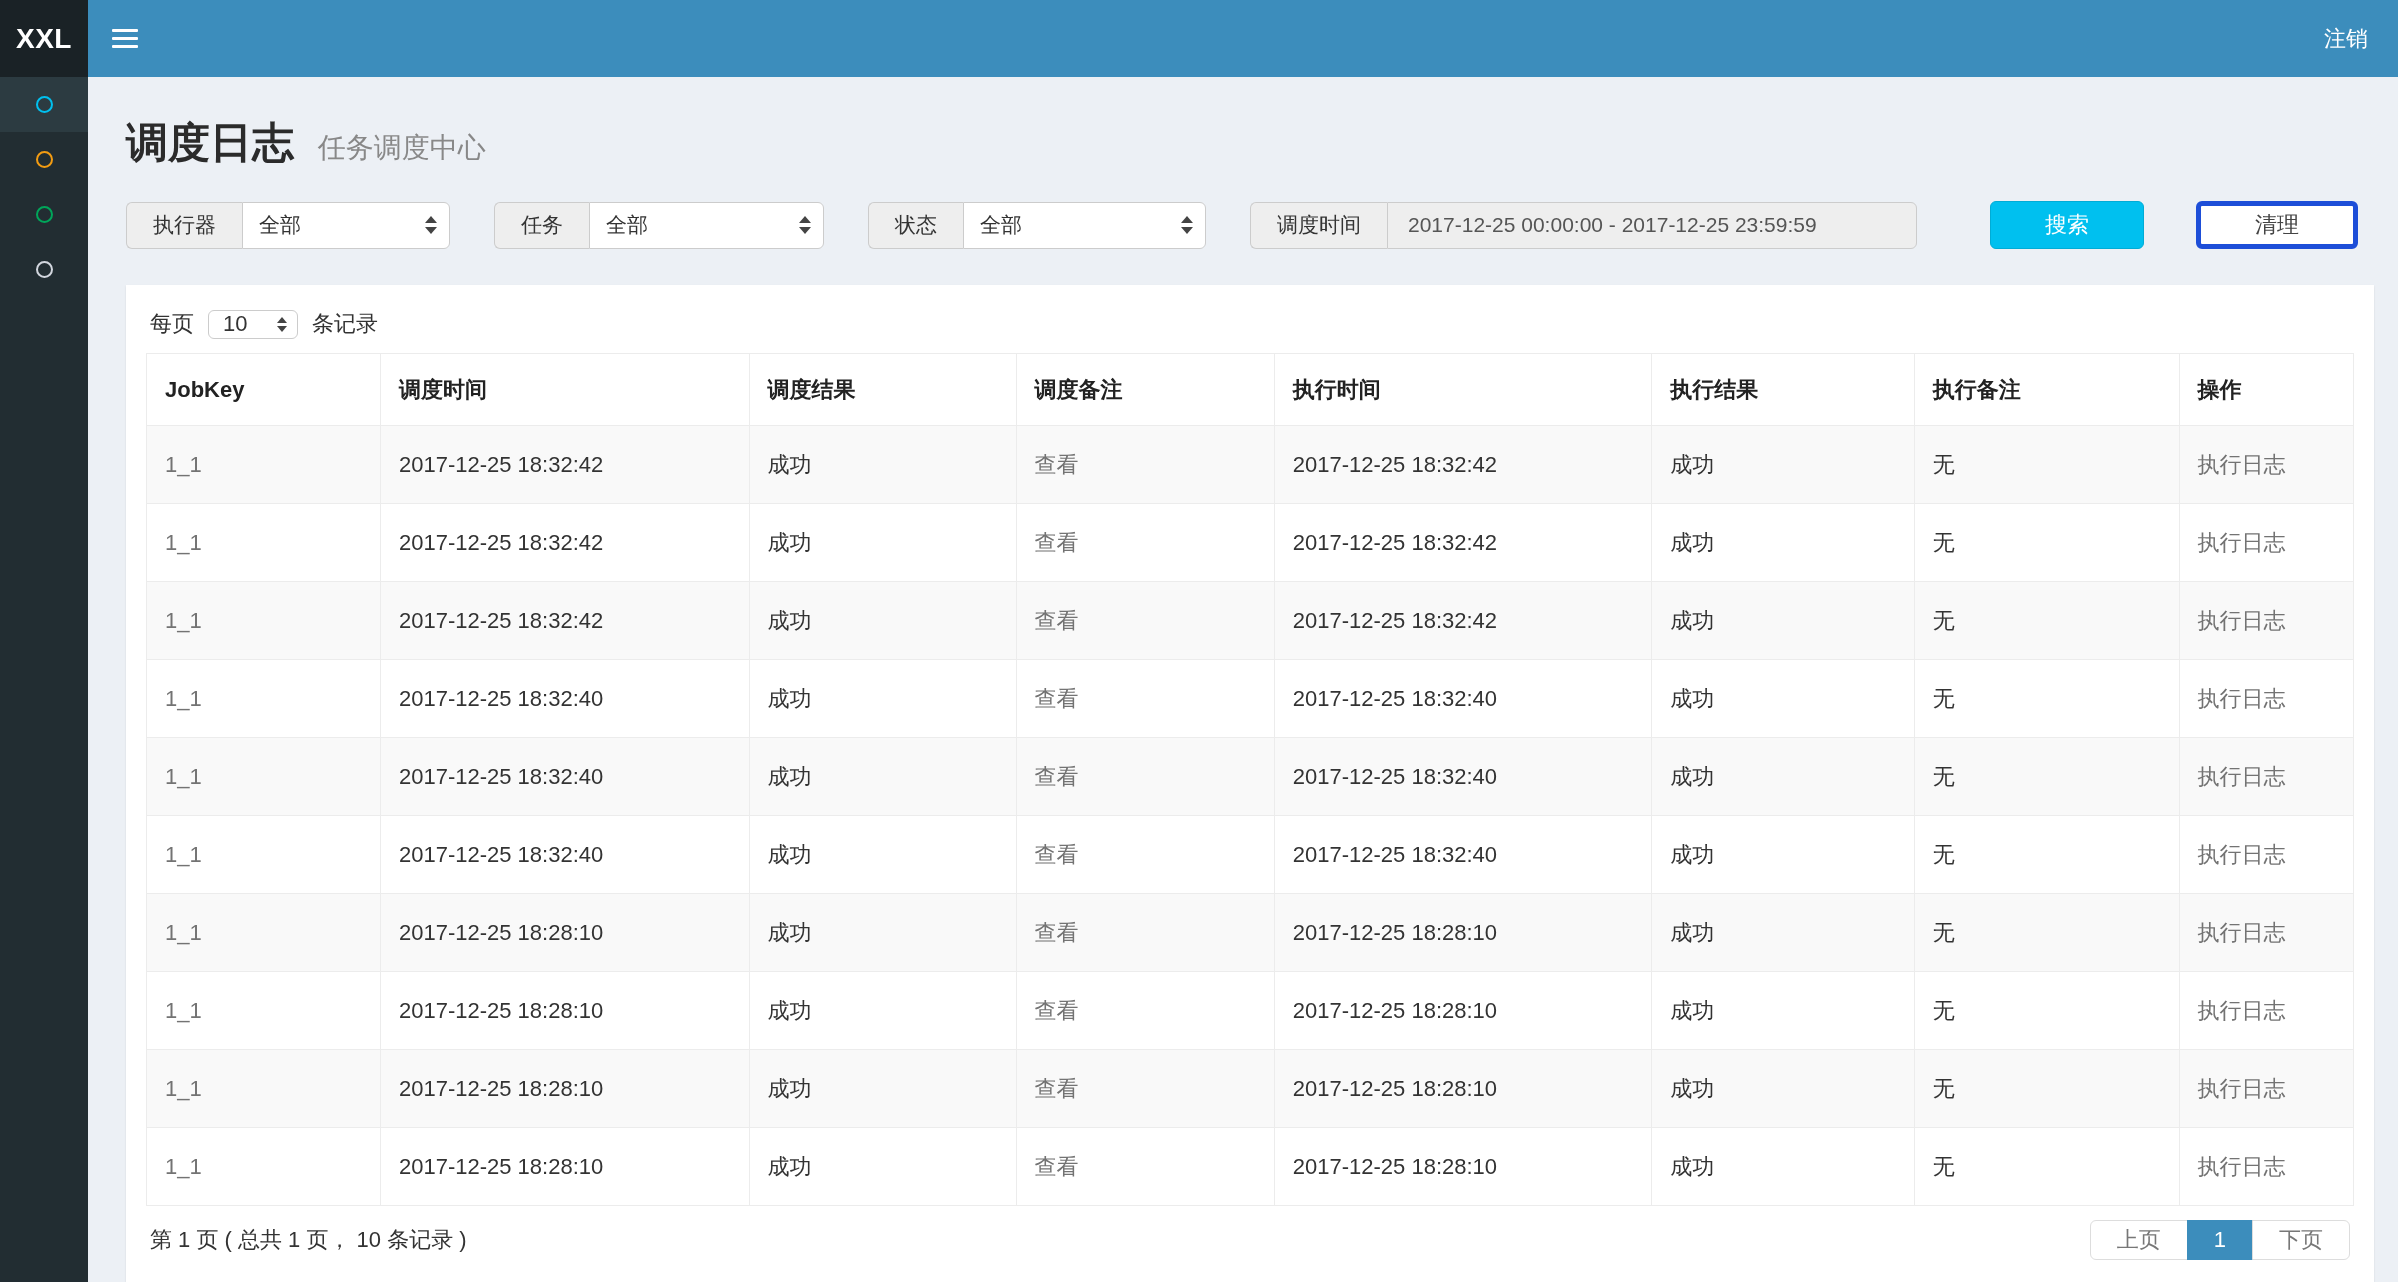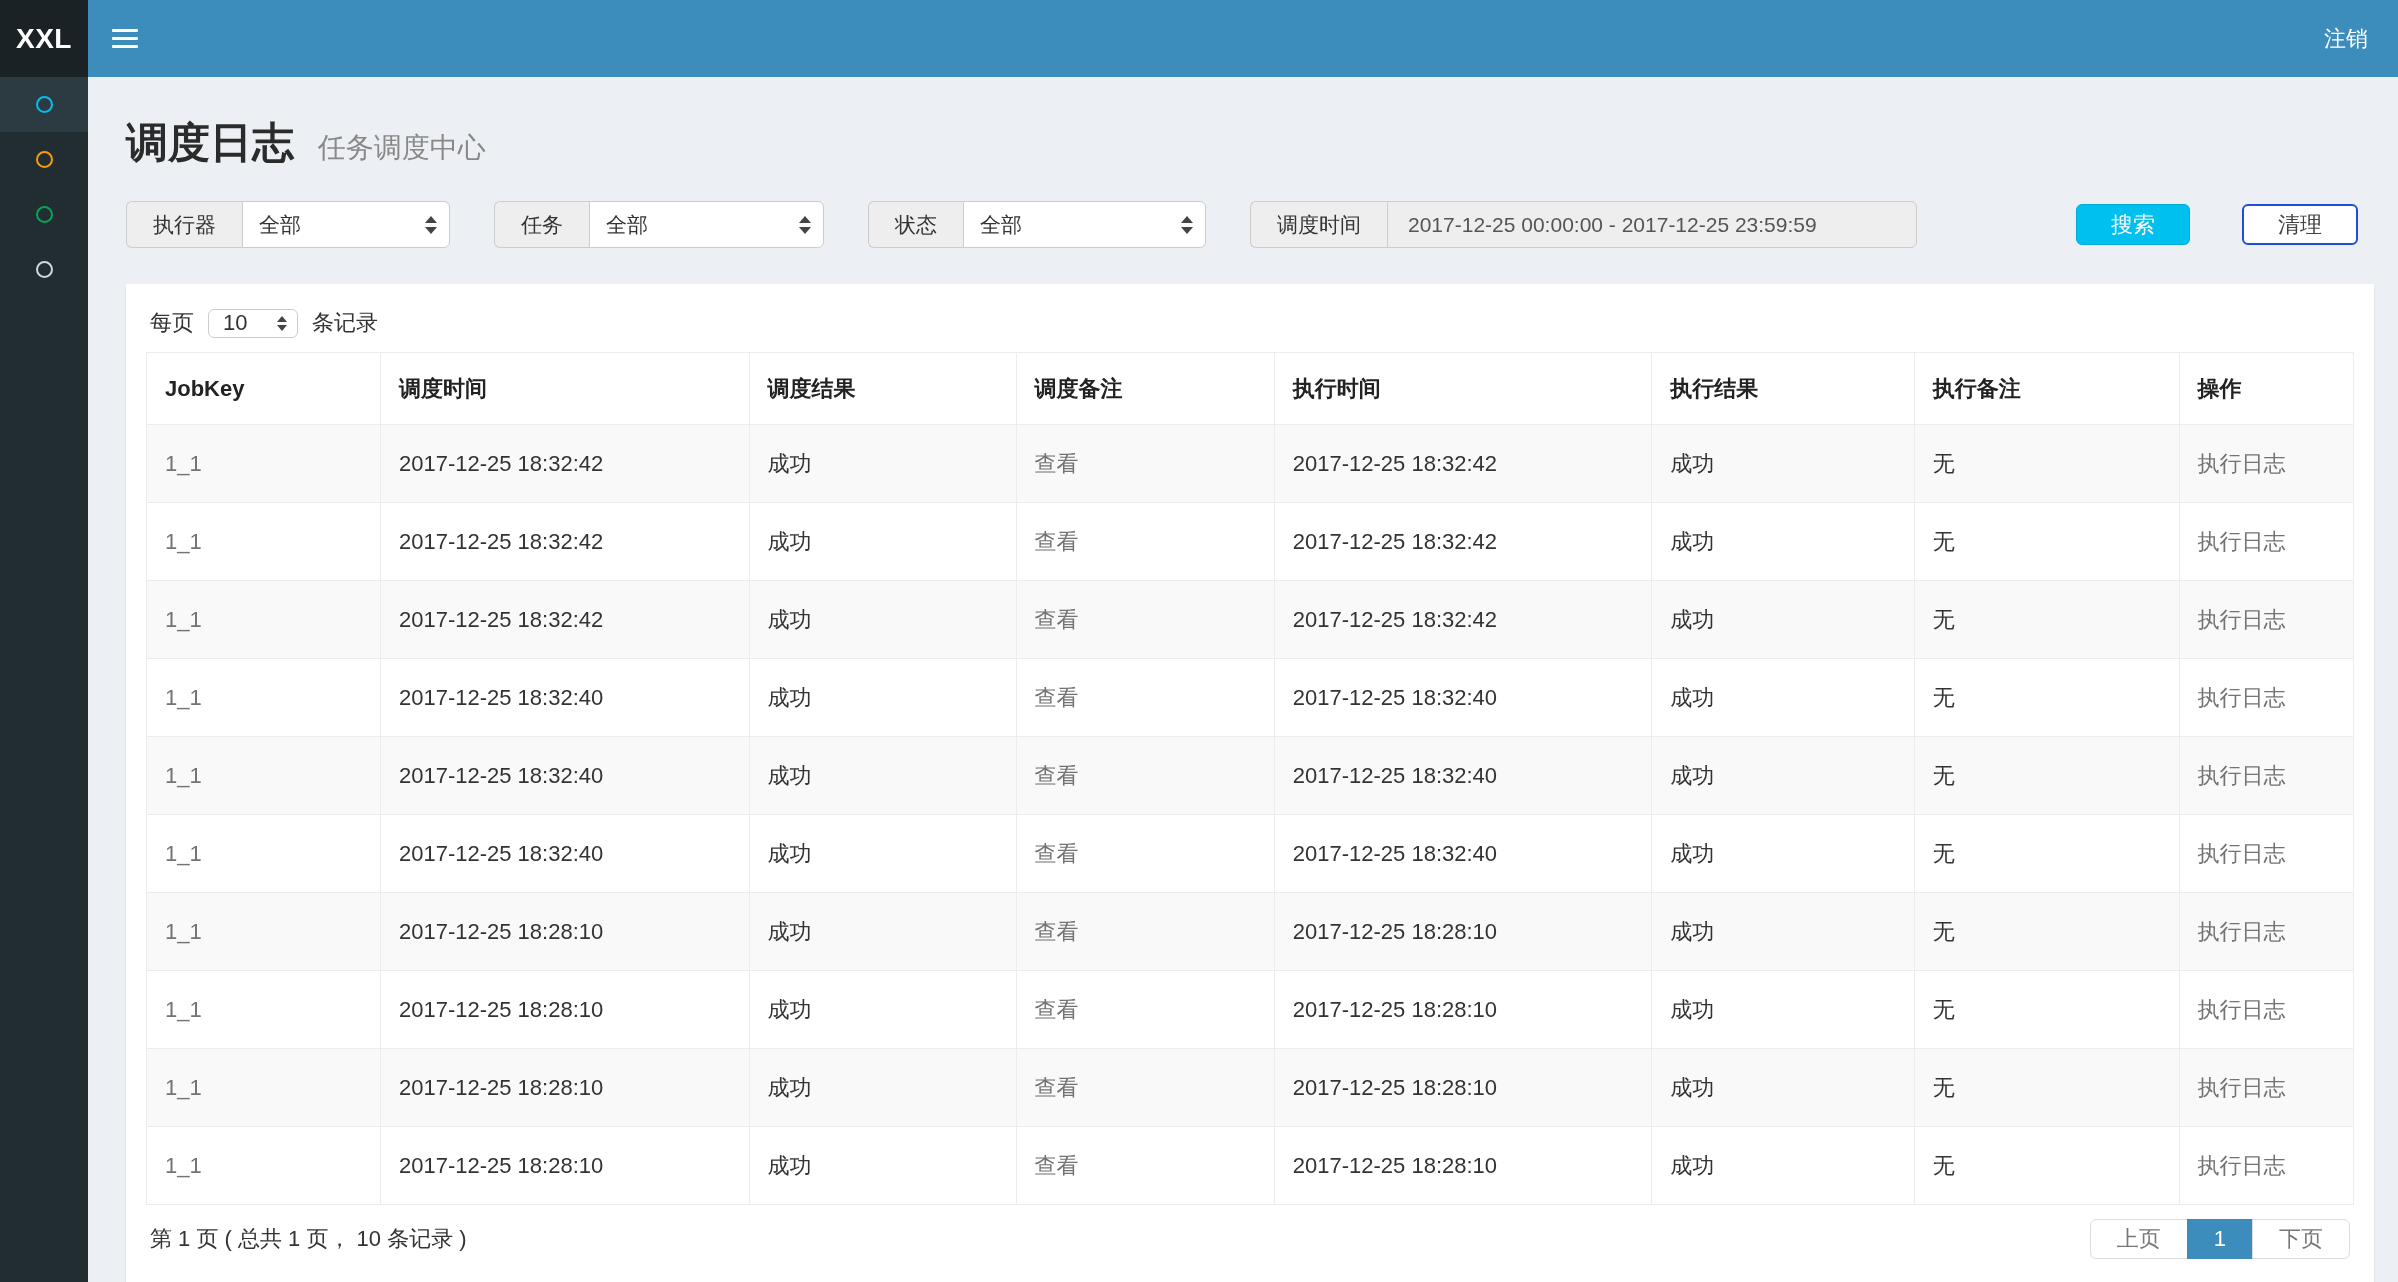--- a/index.html
+++ b/index.html
@@ -71,25 +71,25 @@
   .sv { color: #333; }
   .spin { display: flex; flex-direction: column; align-items: center; gap: 4px; margin-left: 12px; }
   .spin .u { width: 0; height: 0; border-left: 6px solid transparent; border-right: 6px solid transparent; border-bottom: 7px solid #444; }
   .spin .d { width: 0; height: 0; border-left: 6px solid transparent; border-right: 6px solid transparent; border-top: 7px solid #444; }
   .time-input {
     width: 530px; height: 47px; background: #eee; border: 1px solid #ccc;
     border-radius: 0 6px 6px 0; color: #555; font-size: 21px;
     padding: 0 20px; font-family: inherit; outline: none;
   }
   .btn {
-    height: 41px; border-radius: 6px; font-size: 22px; padding: 0 34px;
+    height: 48px; border-radius: 6px; font-size: 22px; padding: 0 54px;
     cursor: pointer; font-family: inherit;
   }
   .btn-search { background: #00c0ef; border: 1px solid #00acd6; color: #fff; margin-left: auto; }
-  .btn-clear { background: #fff; border: 2px solid #1d4ed8; color: #444; margin-left: 52px; }
+  .btn-clear { background: #fff; border: 5px solid #1d4ed8; color: #444; margin-left: 52px; }
 
   
   .box {
     background: #fff; margin: 36px 24px 0 38px; padding: 18px 20px 24px;
     box-shadow: 0 1px 2px rgba(0,0,0,0.1);
   }
   .length-row { display: flex; align-items: center; font-size: 22px; padding: 6px 0 14px 4px; }
   .select-box.small {
     width: 90px; height: 29px; border-radius: 6px; margin: 0 14px;
     padding: 0 10px 0 14px; border: 1px solid #ccc;

